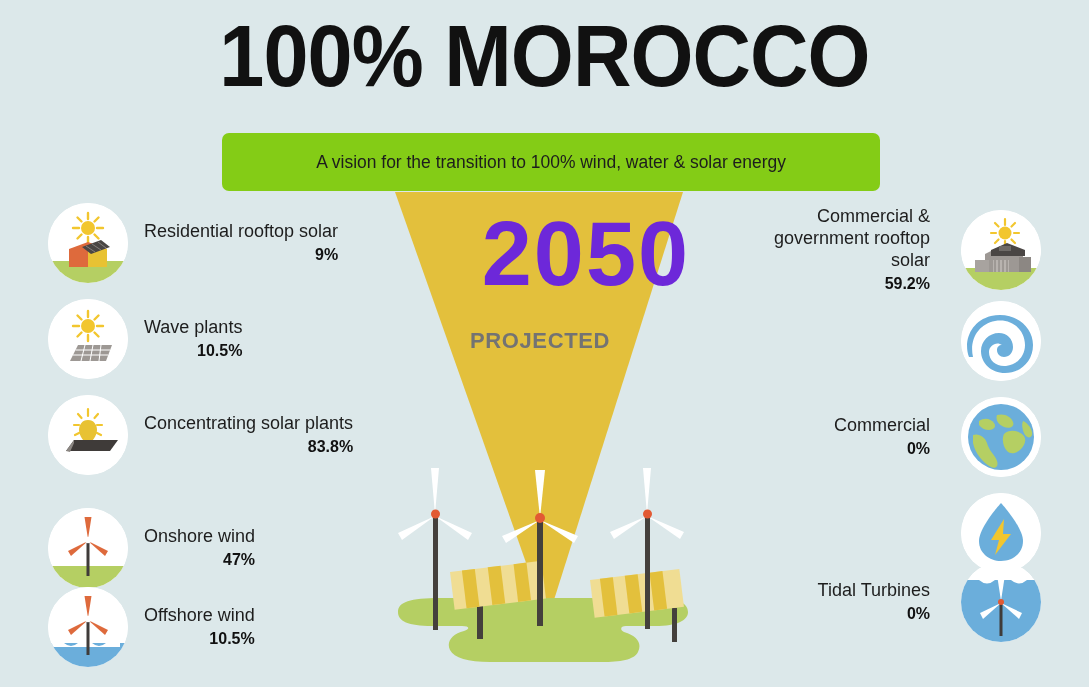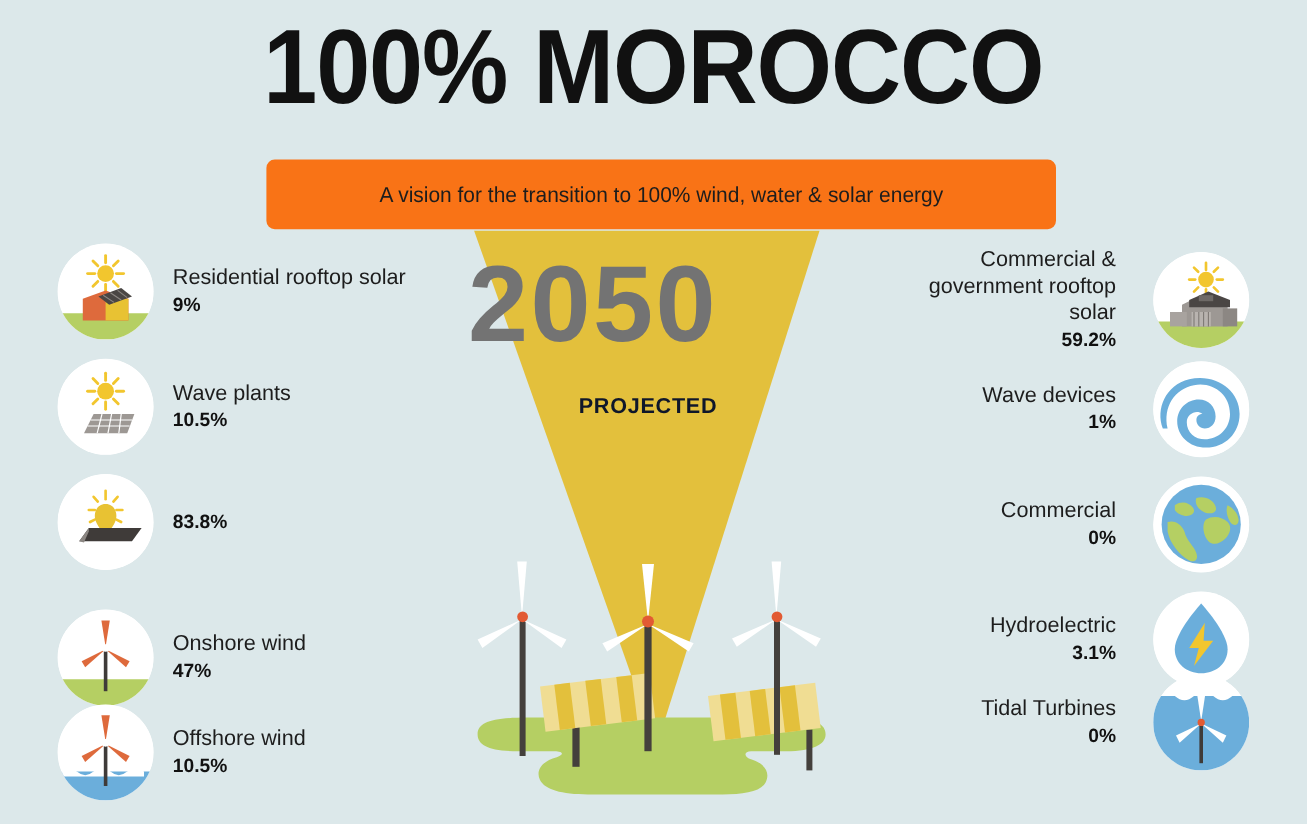--- a/index.html
+++ b/index.html
@@ -20,63 +20,63 @@
     font-size:88px;line-height:96px;
     font-weight:bold;
     letter-spacing:-1px;
     transform:scaleX(0.92);
     color:#111111;
   }
 
   
   #subtitle-box{
     position:absolute;left:222px;top:133px;width:658px;height:58px;
-    background:#f97316;border-radius:7px;
+    background:#84cc16;border-radius:7px;
     display:flex;align-items:center;justify-content:center;
   }
   #subtitle-text{
     font-size:18px;color:#1d1d1d;transform:scaleX(0.97);
   }
 
   
   #triangle{
     position:absolute;left:390px;top:192px;width:300px;height:430px;
   }
   #triangle svg{display:block;}
 
   #year-label{
     position:absolute;left:390px;top:206px;width:300px;
-    text-align:left;
+    text-align:right;
     font-size:90px;line-height:96px;font-weight:bold;
-    color:#737373;letter-spacing:2px;
+    color:#6d28d9;letter-spacing:2px;
   }
   #mix-line1,#mix-line2{
     position:absolute;width:300px;left:390px;text-align:center;
-    font-size:18px;font-weight:bold;color:#0f172a;letter-spacing:0.6px;
+    font-size:22px;font-weight:bold;color:#737373;letter-spacing:0.6px;
   }
   #mix-line1{top:328px;}
   #mix-line2{top:357px;}
 
   
   #scene{position:absolute;left:380px;top:440px;width:330px;height:247px;}
 
   
   .row{position:absolute;display:flex;align-items:center;}
   .row.left{left:48px;}
   .row.right{right:48px;flex-direction:row-reverse;}
 
   .badge{
     width:80px;height:80px;border-radius:50%;
     background:#ffffff;flex:0 0 80px;
     overflow:hidden;position:relative;
   }
   .badge svg{display:block;width:80px;height:80px;}
 
   .txt{display:flex;flex-direction:column;justify-content:center;}
-  .row.left .txt{margin-left:16px;align-items:flex-start;text-align:left;}
+  .row.left .txt{margin-left:16px;align-items:flex-end;text-align:left;}
   .row.right .txt{margin-right:31px;align-items:flex-end;text-align:right;}
   .lbl{font-size:18px;color:#1d1d1d;line-height:22px;}
   .pct{font-size:16px;font-weight:bold;color:#111;line-height:22px;margin-top:2px;}
 </style>
 </head>
 <body>
 
 <div class="stage">
 
   <div id="title">100% MOROCCO</div>
@@ -223,20 +223,21 @@
             <line x1="50" y1="19" x2="46.5" y2="23"></line>
           <line x1="27" y1="40" x2="31" y2="38"></line>
             <line x1="53" y1="40" x2="49" y2="38"></line>
         </g>
         <path d="M40,25 C46,25 49,30 49,35 C49,41 44,46 40,52 C36,46 31,41 31,35 C31,30 34,25 40,25 Z" fill="#e8c233"></path>
         <polygon points="18,56 26,45 70,45 62,56" fill="#3f3b39"></polygon>
         <polygon points="18,56 26,45 26,48 22,57" fill="#8c8783"></polygon>
       </svg>
     </div>
     <div class="txt">
+      <div class="lbl">Concentrating solar plants</div>
       <div class="pct">83.8%</div>
     </div>
   </div>
 
   <div class="row left" style="top:508px">
     <div class="badge">
       <svg viewBox="0 0 80 80">
         <circle cx="40" cy="40" r="40" fill="#ffffff"></circle>
         <path d="M2,58 A40,40 0 0 0 78,58 Z" fill="#b5cf63"></path>
         <rect x="38.5" y="30" width="3" height="38" fill="#3f3b39"></rect>
@@ -311,24 +312,20 @@
     <div class="badge">
       <svg viewBox="0 0 80 80">
         <circle cx="40" cy="40" r="40" fill="#ffffff"></circle>
         <path d="M8,56 C2,40 10,20 30,15 C52,10 72,24 72,44 C72,60 60,72 44,72
                  C30,72 20,62 20,50 C20,40 28,32 38,32 C46,32 52,38 52,46
                  C52,52 48,56 43,56 C39,56 36,53 36,49 C36,46 38,44 41,44
                  C36,40 28,44 28,51 C28,60 36,66 45,65 C56,64 64,55 64,44
                  C64,28 50,17 34,20 C18,23 8,38 12,56 Z" fill="#6baedb"></path>
       </svg>
     </div>
-    <div class="txt">
-      <div class="lbl">Wave devices</div>
-      <div class="pct">1%</div>
-    </div>
   </div>
 
   <div class="row right" style="top:397px">
     <div class="badge">
       <svg viewBox="0 0 80 80">
         <circle cx="40" cy="40" r="40" fill="#ffffff"></circle>
         <circle cx="40" cy="40" r="33" fill="#6baedb"></circle>
         <path d="M18,24 C24,20 30,22 33,26 C36,30 32,33 28,33 C24,33 20,31 18,28 Z" fill="#b5cf63"></path>
         <path d="M36,18 C44,16 50,20 52,25 C54,30 48,32 43,30 C38,28 34,23 36,18 Z" fill="#b5cf63"></path>
         <path d="M12,38 C18,36 24,40 26,46 C28,54 34,58 36,64 C38,70 34,72 30,70 C22,66 14,56 12,46 Z" fill="#b5cf63"></path>
@@ -342,24 +339,20 @@
     </div>
   </div>
 
   <div class="row right" style="top:493px">
     <div class="badge">
       <svg viewBox="0 0 80 80">
         <circle cx="40" cy="40" r="40" fill="#ffffff"></circle>
         <path d="M40,10 C40,10 62,34 62,48 C62,60 52,68 40,68 C28,68 18,60 18,48 C18,34 40,10 40,10 Z" fill="#6baedb"></path>
         <polygon points="43,26 30,47 38,47 34,62 50,41 42,41" fill="#f2c62e"></polygon>
       </svg>
-    </div>
-    <div class="txt">
-      <div class="lbl">Hydroelectric</div>
-      <div class="pct">3.1%</div>
     </div>
   </div>
 
   <div class="row right" style="top:562px">
     <div class="badge">
       <svg viewBox="0 0 80 80">
         <circle cx="40" cy="40" r="40" fill="#ffffff"></circle>
         <path d="M3,18 A40,40 0 0 0 3,62 A40,40 0 0 0 77,62 A40,40 0 0 0 77,18 Z" fill="#6baedb"></path>
         <path d="M2,18 q8,-7 16,0 t16,0 t16,0 t16,0 t16,0 l0,-8 l-80,0 Z" fill="#ffffff"></path>
         <rect x="38.5" y="38" width="3" height="36" fill="#3f3b39"></rect>

